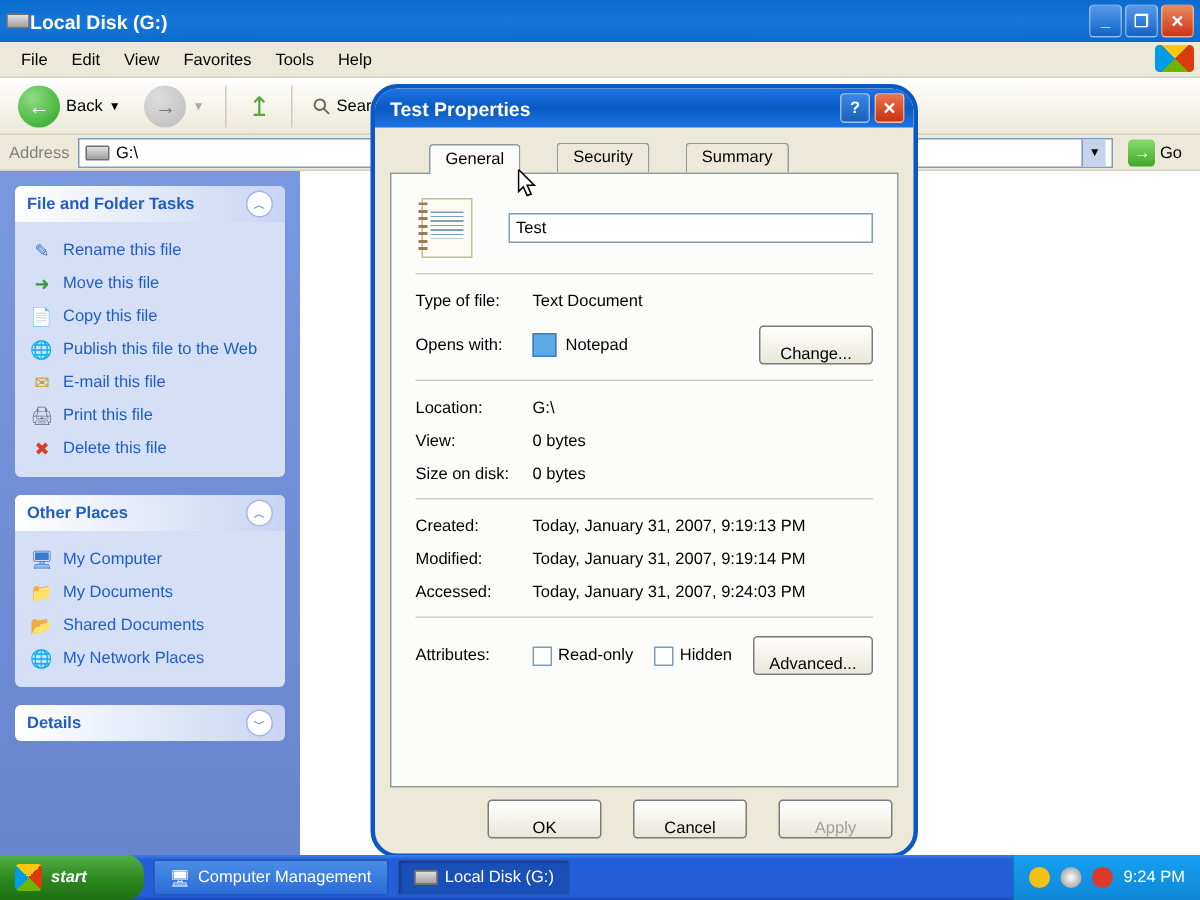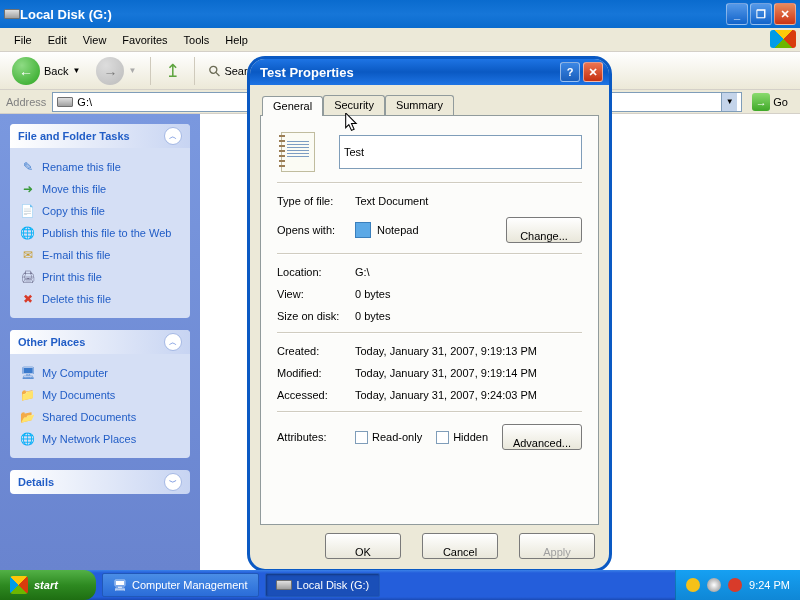--- a/index.html
+++ b/index.html
@@ -44,28 +44,28 @@
 
 
 .dialog { position: absolute; left: 247px; top: 56px; width: 365px; height: 516px; background: #ece9d8; border: 3px solid #0a59c3; border-radius: 18px; overflow: hidden; display: flex; flex-direction: column; }
 .dlg-title { height: 26px; background: linear-gradient(to bottom, #1e74e4 0%, #0a59c3 50%, #1e74e4 100%); display: flex; align-items: center; padding: 0 6px; color: white; }
 .dlg-title-text { flex: 1; font-weight: bold; font-size: 13px; padding-left: 4px; }
 .dlg-help { width: 20px; height: 20px; background: linear-gradient(to bottom,#3c87e4,#1a5fbc); border: 1px solid rgba(255,255,255,.5); border-radius: 3px; display: flex; align-items: center; justify-content: center; font-weight: bold; margin-right: 3px; }
 .dlg-close { width: 20px; height: 20px; background: linear-gradient(to bottom,#ec7451,#c53111); border: 1px solid rgba(255,255,255,.5); border-radius: 3px; display: flex; align-items: center; justify-content: center; font-weight: bold; }
 .dlg-body { flex: 1; padding: 10px; display: flex; flex-direction: column; }
 
 .tabs { display: flex; gap: 0; margin-left: 2px; }
-.tab { background: #ece9d8; border: 1px solid #919b9c; border-bottom: none; padding: 3px 10px; border-radius: 3px 3px 0 0; position: relative; z-index: 1; }
+.tab { background: #ece9d8; border: 1px solid #919b9c; border-bottom: none; padding: 3px 10px; border-radius: 3px 3px 0 0; position: relative; z-index: 1; margin-left: 24px; }
 .tab.active { background: #fcfcfa; z-index: 3; top: 1px; padding-bottom: 4px; }
 
 .tab-sheet { flex: 1; border: 1px solid #919b9c; background: #fcfcfa; padding: 16px; position: relative; z-index: 2; }
 .row { display: flex; align-items: center; margin-bottom: 10px; }
 .row .lbl { width: 78px; }
 .row .val { flex: 1; }
-.name-input { flex: 1; height: 20px; border: 1px solid #7f9db9; padding: 16px 4px; background: white; }
+.name-input { flex: 1; height: 20px; border: 1px solid #7f9db9; padding: 2px 4px; background: white; }
 .file-ico { width: 34px; height: 40px; border: 1px solid #c0bc9e; background: #fbfbf4; position: relative; margin-right: 24px; margin-left: 4px; }
 .file-ico::before { content: ""; position: absolute; top: 8px; left: 5px; right: 5px; height: 18px; background: repeating-linear-gradient(to bottom, #7d9dc3 0 1px, transparent 1px 3px); }
 .file-ico .spiral { position: absolute; left: -3px; top: 2px; bottom: 2px; width: 6px; background: repeating-linear-gradient(to bottom, #9b7e56 0 2px, transparent 2px 5px); }
 .hr { height: 1px; background: #d0ccc0; margin: 6px 0 12px; box-shadow: 0 1px 0 #fff; }
 .btn { height: 22px; border: 1px solid #7a7a7a; border-radius: 3px; background: linear-gradient(to bottom, #fff, #e9e7da); padding: 12px 10px; min-width: 76px; text-align: center; }
 .btn.disabled { color: #a0a0a0; }
 .chk { width: 13px; height: 13px; border: 1px solid #7f9db9; background: white; margin-right: 4px; }
 .app-ico { width: 16px; height: 16px; background: #5ca9e6; border: 1px solid #3a7fbc; margin-right: 6px; }
 .dlg-buttons { display: flex; justify-content: flex-end; gap: 21px; padding: 8px 4px 0; }
 .btn.wide { min-width: 76px; }

